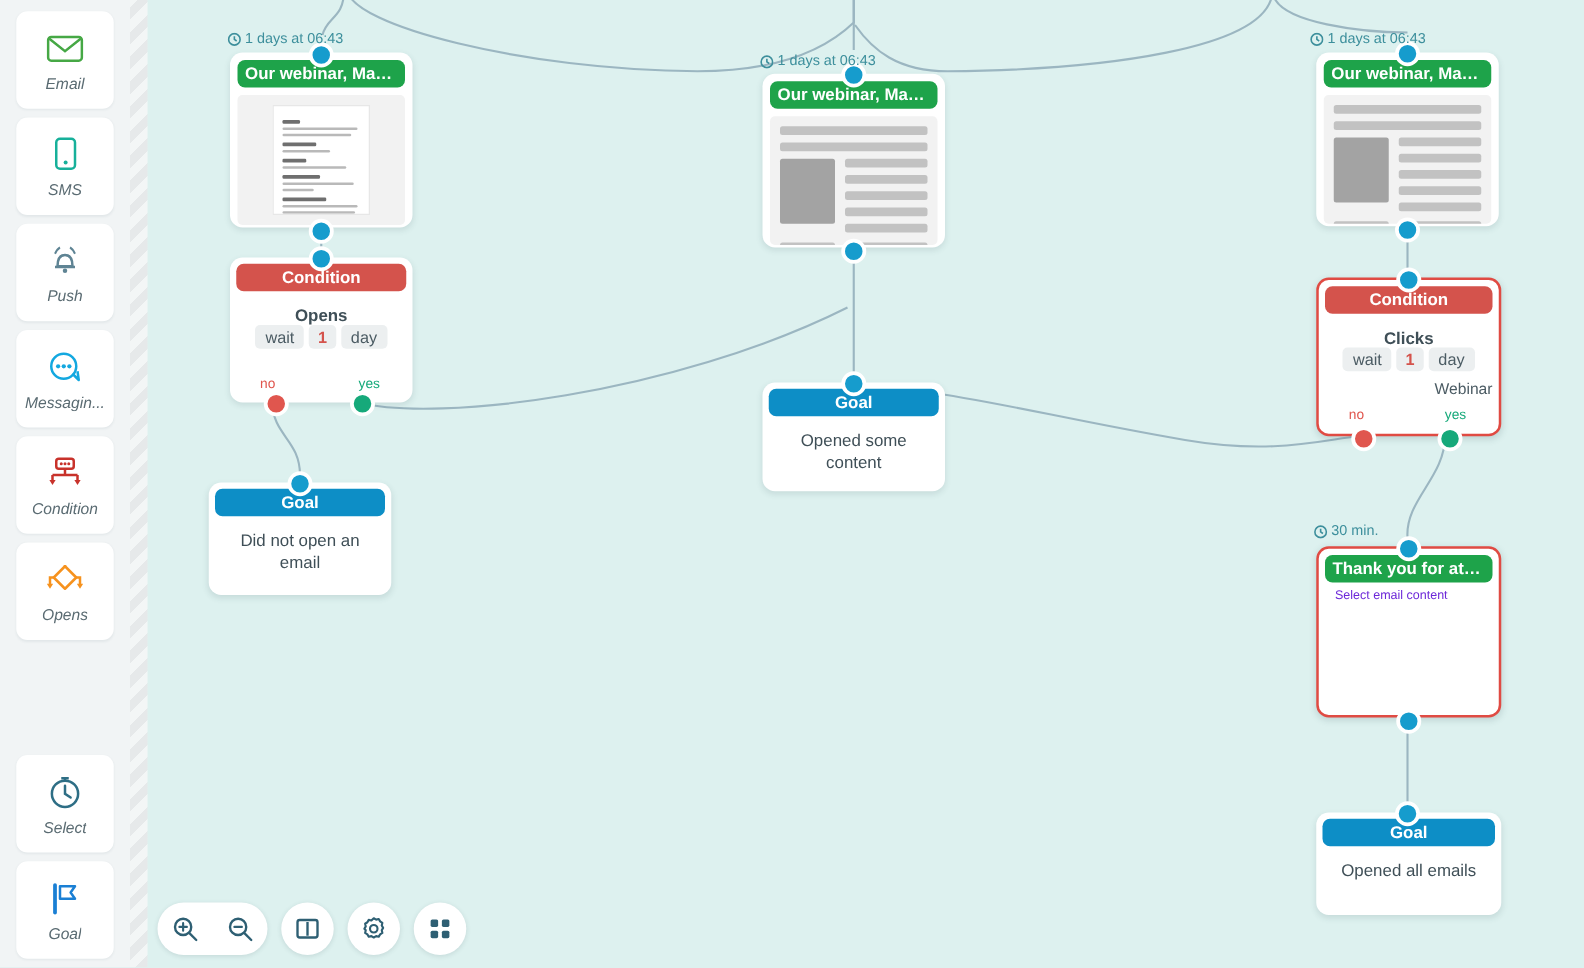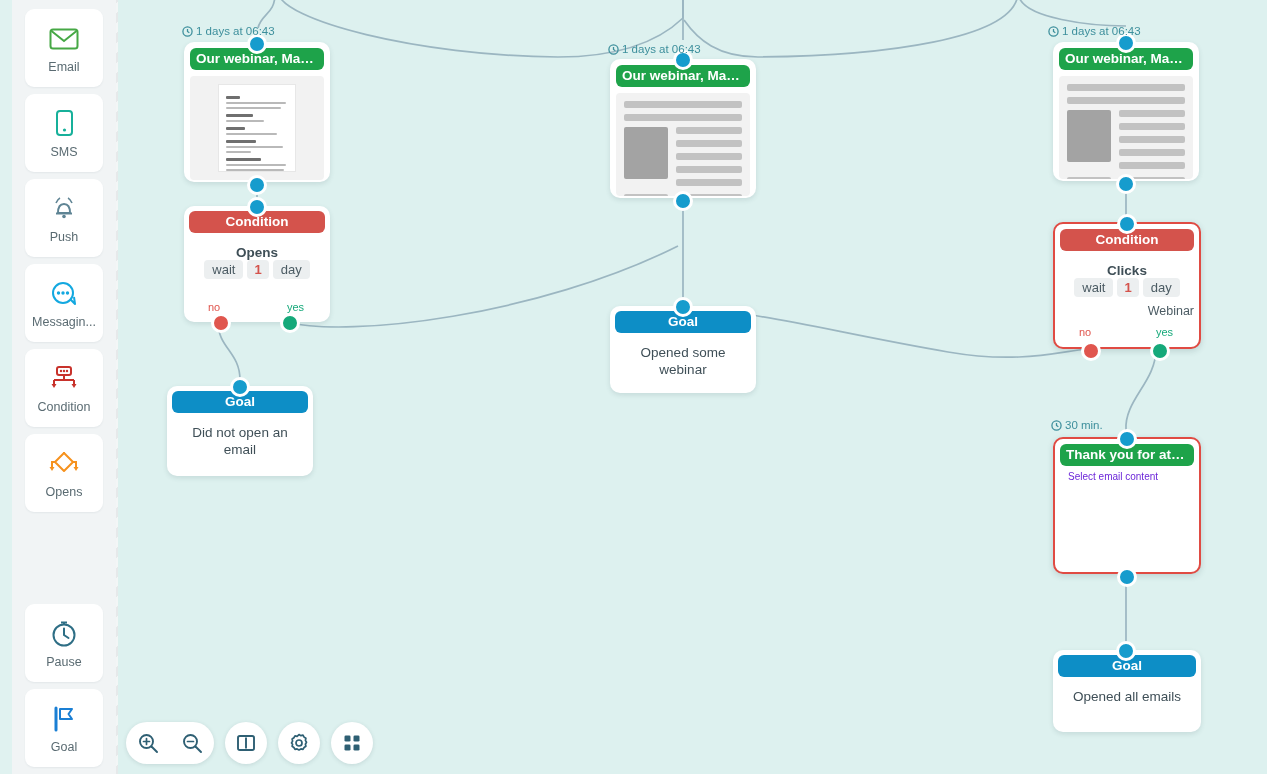--- a/index.html
+++ b/index.html
@@ -11,25 +11,26 @@
     height: 774px;
     overflow: hidden;
     font-family: "Liberation Sans", sans-serif;
     background: #e0f2f0;
     position: relative;
   }
 
   
   #sidebar {
     position: absolute;
-    left: 12px; top: 0;
+    left: 0; top: 0;
     width: 104px;
     height: 774px;
     background: #f1f4f5;
     z-index: 40;
+    font-style: italic;
   }
   .side-item {
     position: absolute;
     left: 13px;
     width: 78px;
     height: 78px;
     background: #ffffff;
     border-radius: 9px;
     box-shadow: 0 1px 2px rgba(40,70,80,0.07);
     display: flex;
@@ -345,21 +346,21 @@
 
   <div class="side-item" style="top:604px">
     <span class="side-icon">
       <svg width="30" height="30" viewBox="0 0 30 30">
           <circle cx="15" cy="16" r="10.5" fill="none" stroke="#2e6e85" stroke-width="2"></circle>
           <path d="M15 9.5 v6.5 l4.5 3" fill="none" stroke="#2e6e85" stroke-width="2" stroke-linecap="round"></path>
           <path d="M12 3.5 h6" stroke="#2e6e85" stroke-width="2"></path>
           <path d="M15 3.5 v2" stroke="#2e6e85" stroke-width="2"></path>
         </svg>
     </span>
-    <span class="side-label">Pause</span>
+    <span class="side-label">Select</span>
   </div>
 
   <div class="side-item" style="top:689px">
     <span class="side-icon">
       <svg width="30" height="28" viewBox="0 0 30 28">
           <path d="M7 3 v22" stroke="#1a7fd4" stroke-width="3" stroke-linecap="round"></path>
           <path d="M11 4 h12 l-3.5 5 l3.5 5 h-12 z" fill="none" stroke="#1a7fd4" stroke-width="2" stroke-linejoin="round"></path>
         </svg>
     </span>
     <span class="side-label">Goal</span>
@@ -474,21 +475,21 @@
         <div class="sk" style="width:44px"></div>
         <div class="sk" style="flex:1"></div>
       </div>
     </div>
     <div class="port" style="left:63px; top:132px"></div>
   </div>
 
   <div class="node" style="left:492px; top:306px; width:146px; height:87px; padding:5px;">
     <div class="port" style="left:63px; top:-9px"></div>
     <div class="node-hdr hdr-goal">Goal</div>
-    <div class="goal-text">Opened some webinar</div>
+    <div class="goal-text">Opened some content</div>
   </div>
 
   <div class="timing" style="left:930px; top:25px">
     <svg width="11" height="11" viewBox="0 0 12 12">
         <circle cx="6" cy="6" r="5" fill="none" stroke="#3d8f9c" stroke-width="1.4"></circle>
         <path d="M6 3.2 V6 l2 1.4" fill="none" stroke="#3d8f9c" stroke-width="1.4"></path>
       </svg>
     <span>1 days at 06:43</span>
   </div>
   <div class="node" style="left:935px; top:42px; width:146px; height:139px; padding:6px;">

